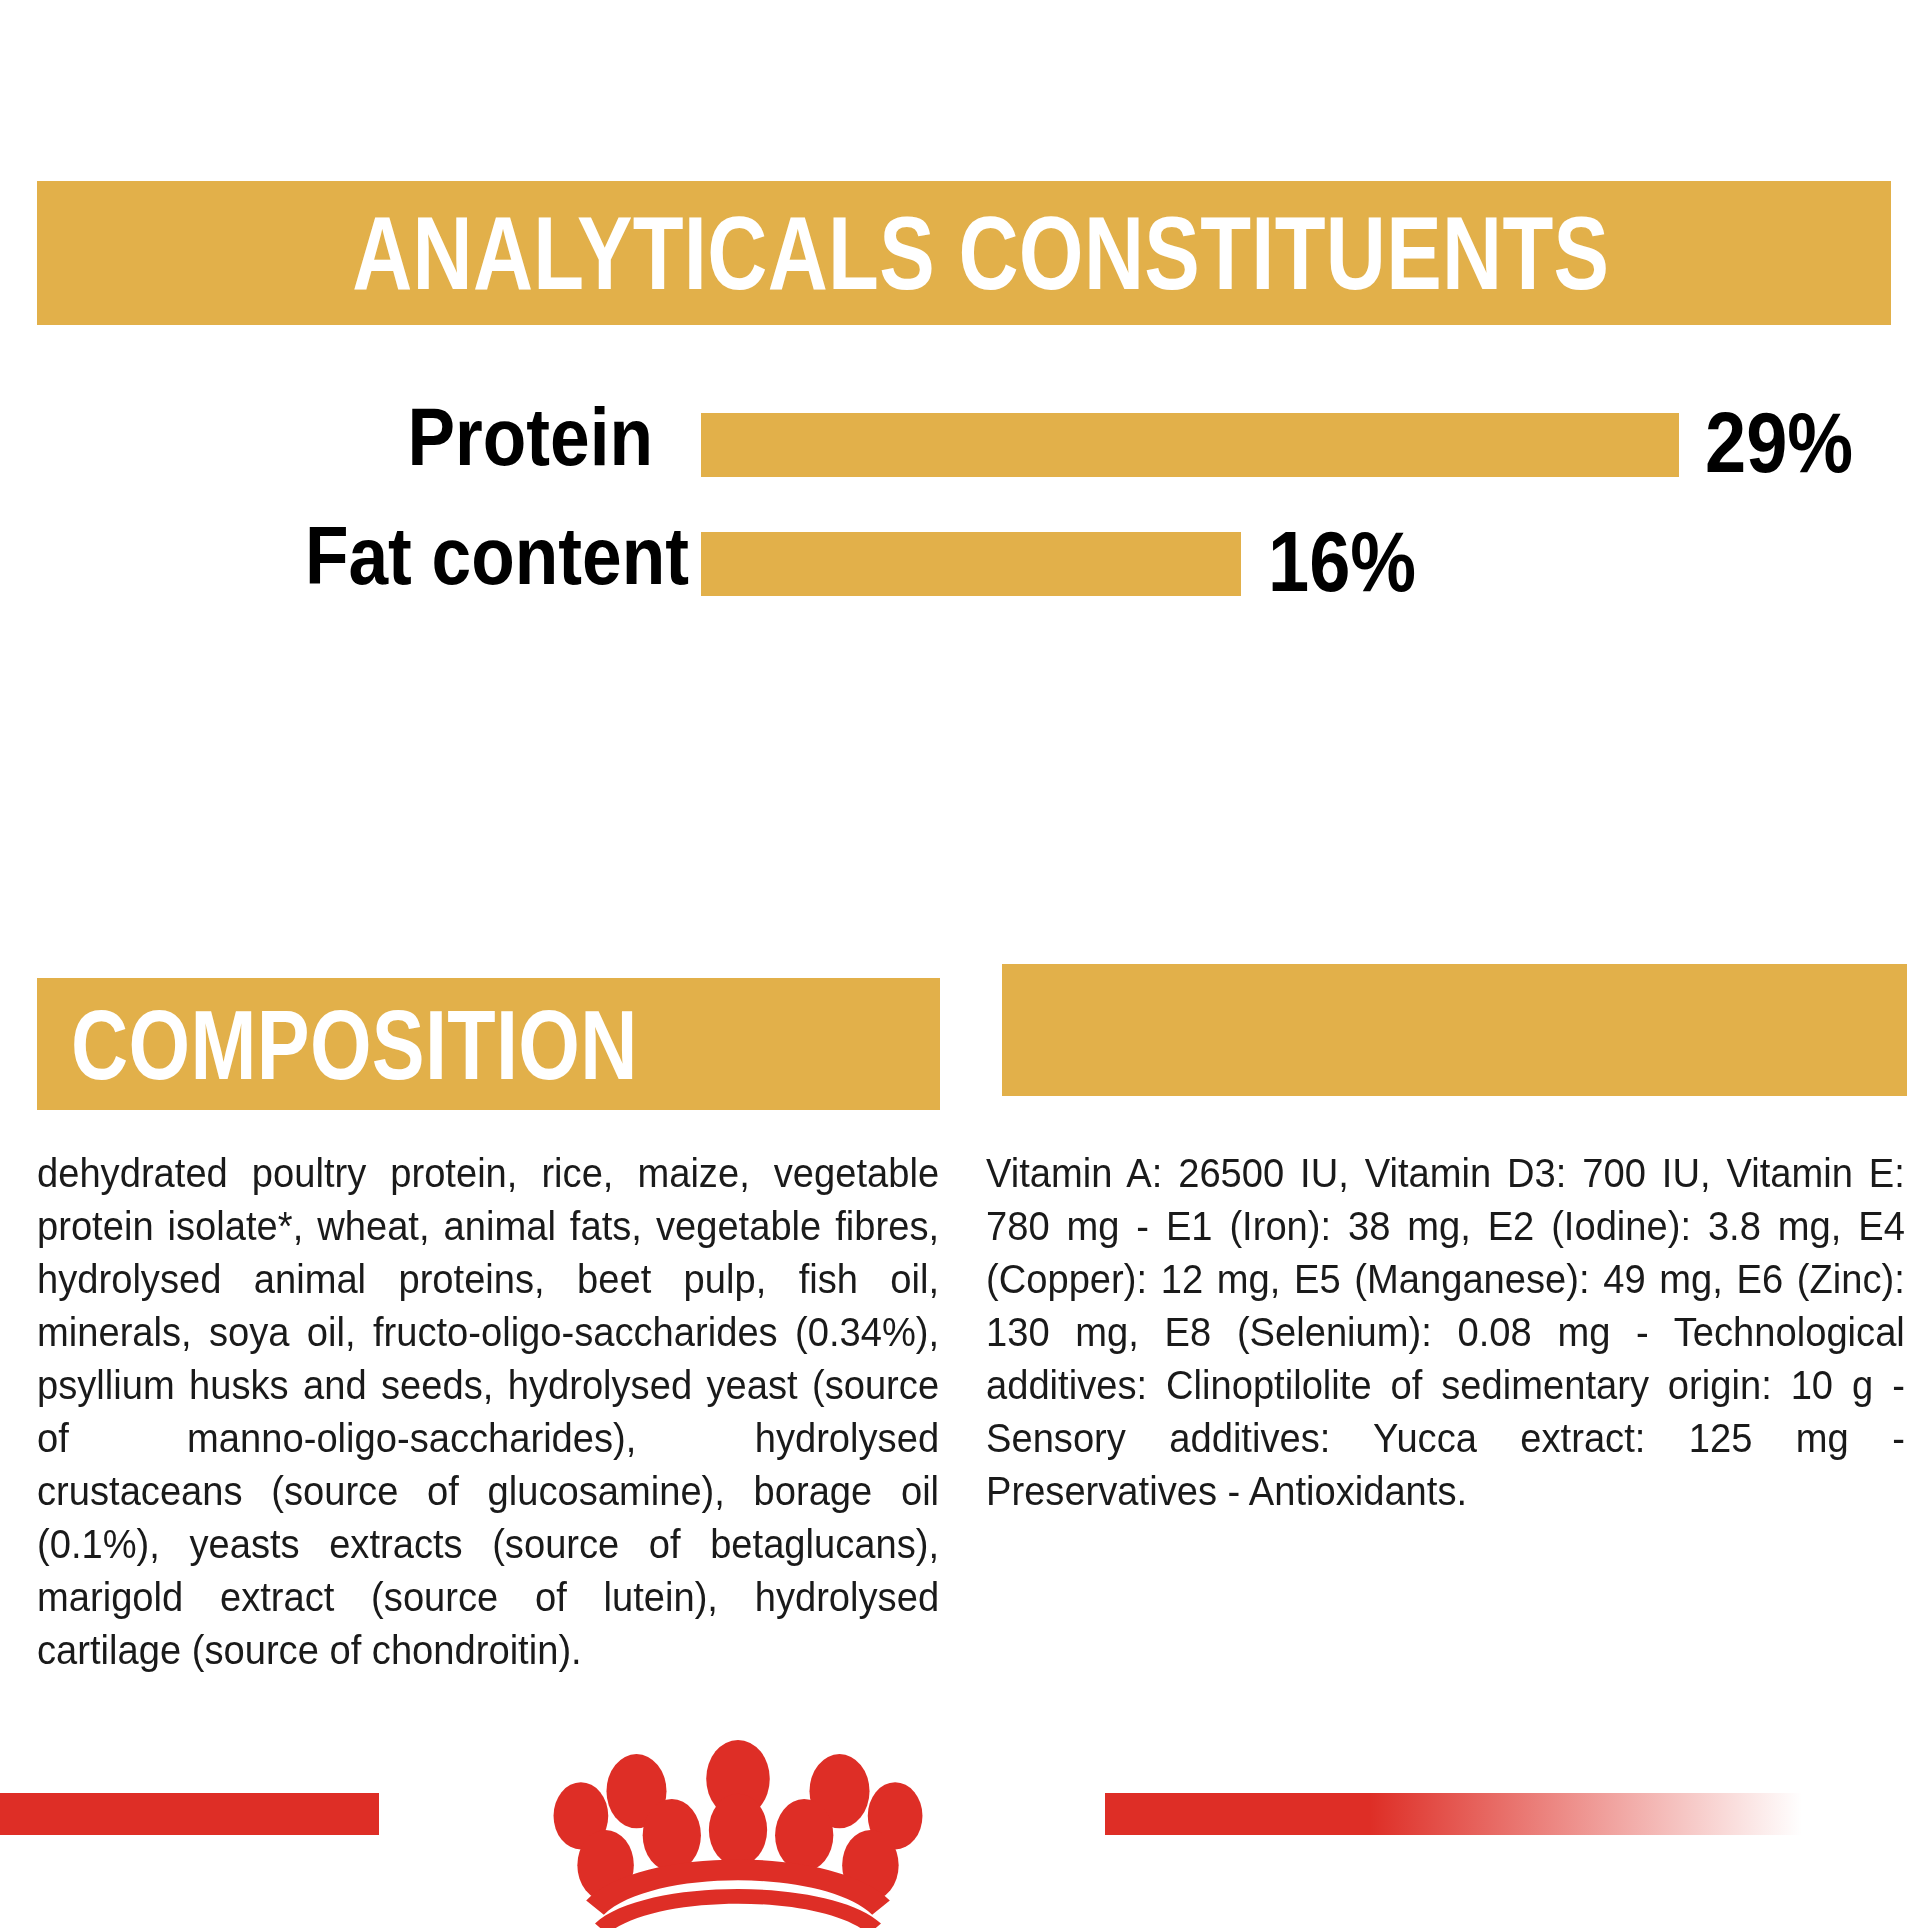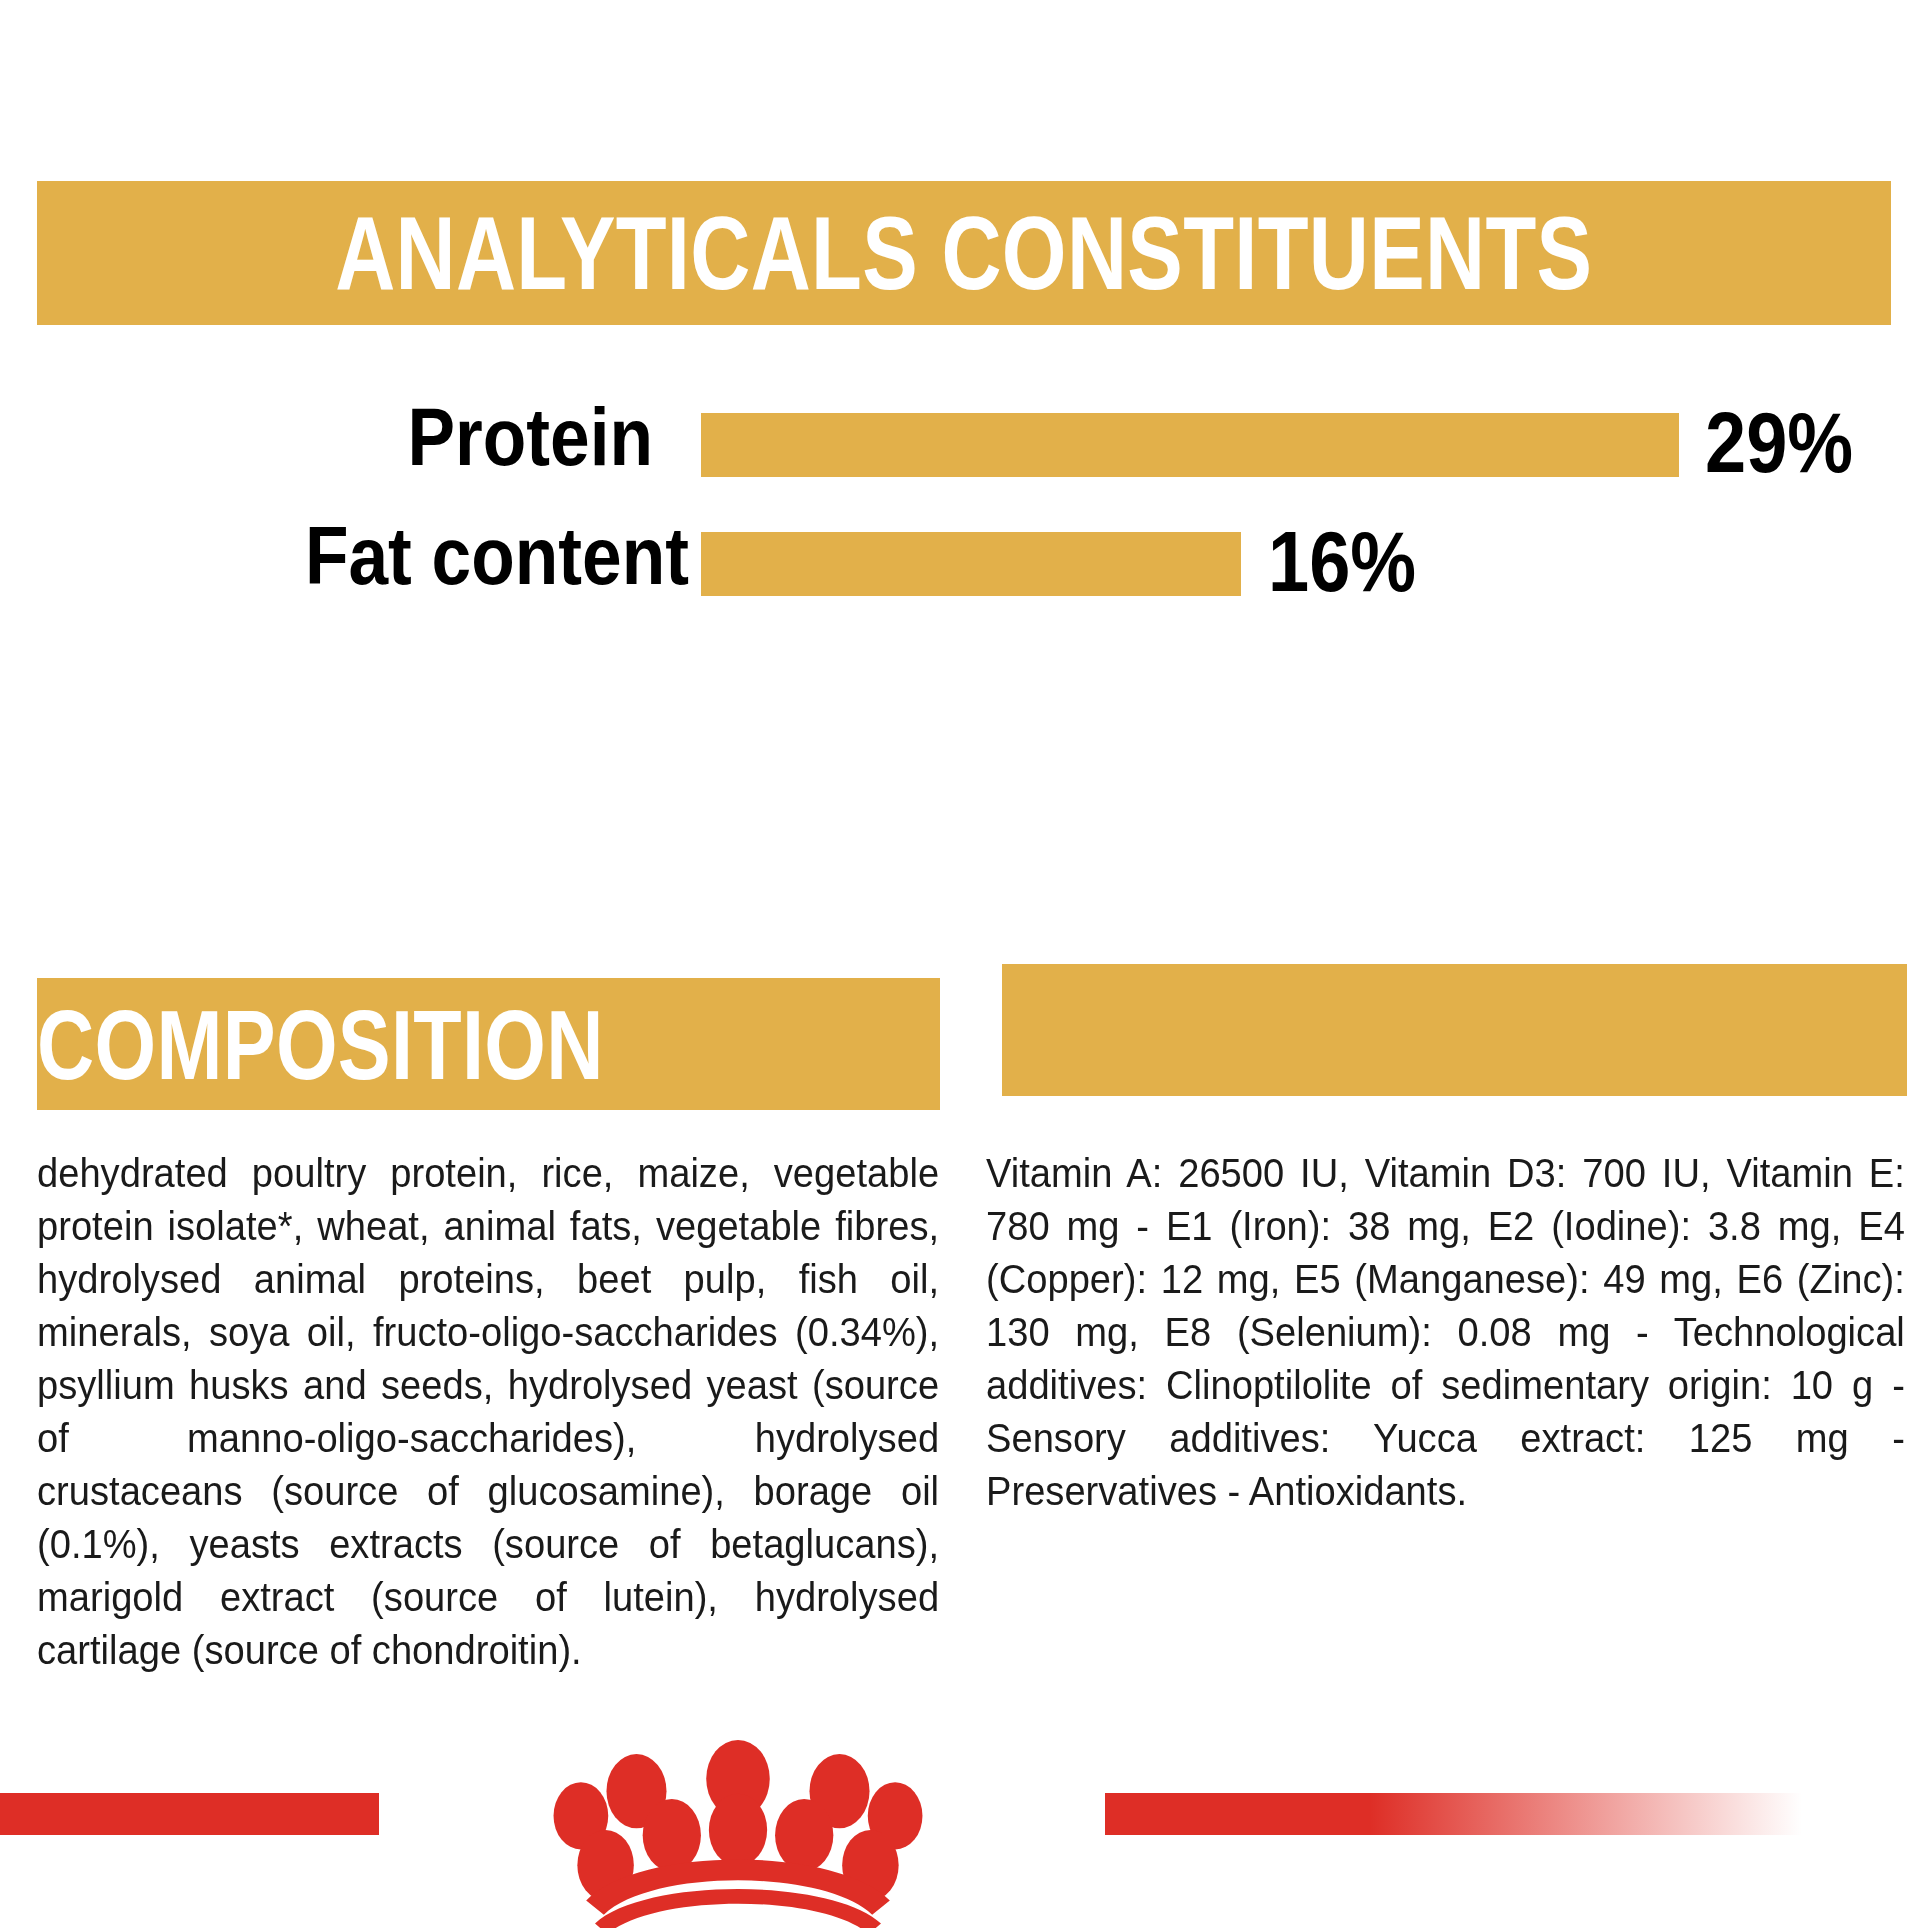--- a/index.html
+++ b/index.html
@@ -17,20 +17,21 @@
     overflow: hidden;
   }
 
   
   .gold-bar {
     position: absolute;
     background: #E2B04A;
     display: flex;
     align-items: center;
     box-sizing: border-box;
+    padding-left: 34px;
   }
 
   .bar-title {
     color: #ffffff;
     font-family: "Liberation Sans", sans-serif;
     font-weight: bold;
     letter-spacing: 0.4px;
     line-height: 1;
     white-space: nowrap;
     transform: scaleX(0.80);

